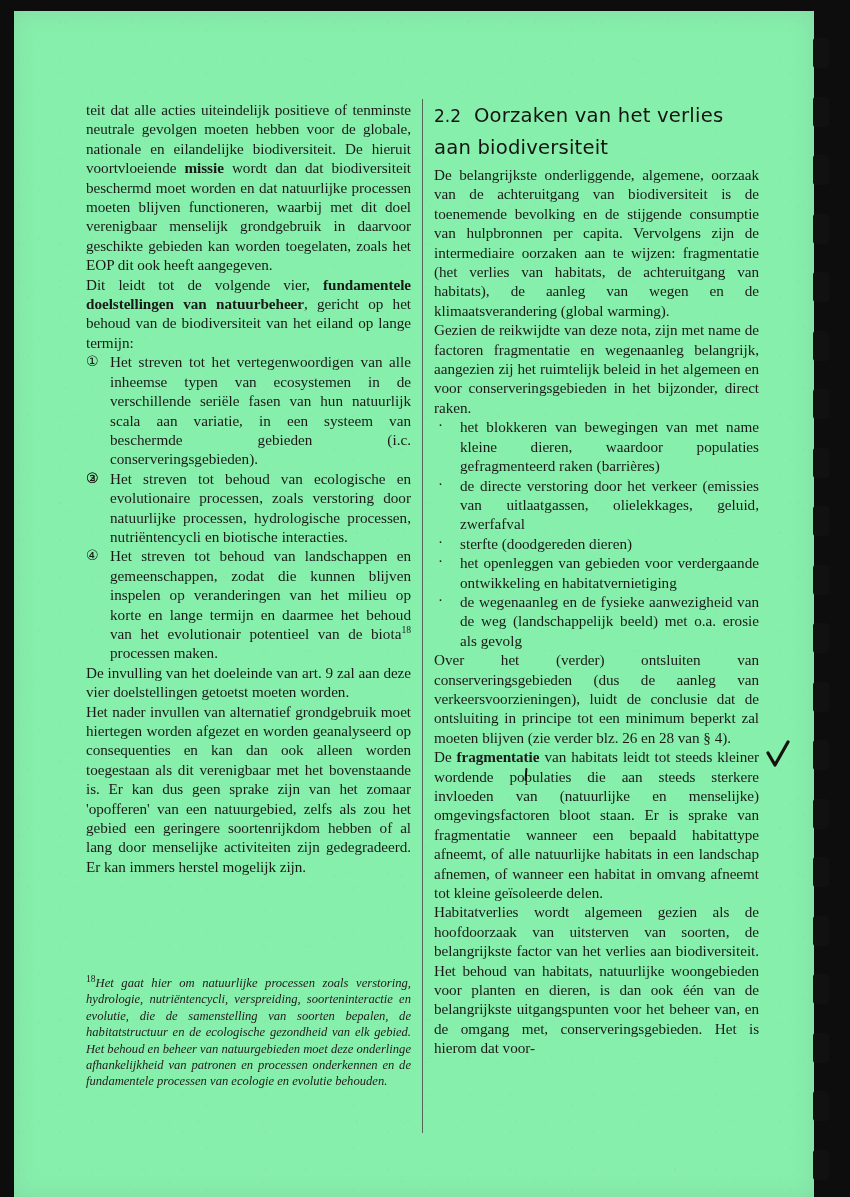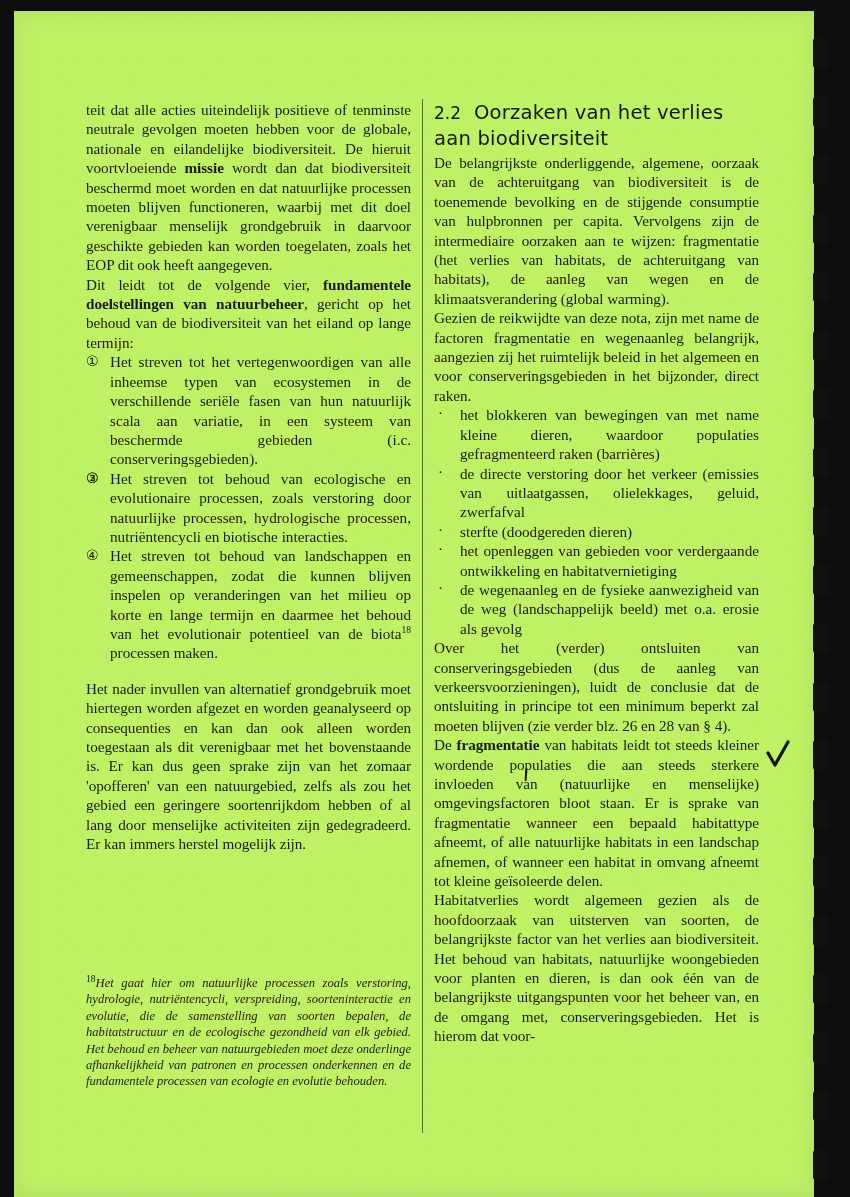--- a/index.html
+++ b/index.html
@@ -20,21 +20,21 @@
     position: absolute;
     inset: 0;
     background: #0d0d0d;
   }
   #paper {
     position: absolute;
     left: 14px;
     top: 11px;
     width: 800px;
     height: 1186px;
-    background: #bef264;
+    background: #86efac;
     box-shadow: inset 0 0 22px rgba(120,115,110,0.16);
   }
   
   #paper::after {
     content: "";
     position: absolute;
     inset: 0;
     pointer-events: none;
     background-image:
       radial-gradient(circle at 12% 30%, rgba(150,145,138,0.085) 0 1px, transparent 1px),
@@ -147,21 +147,21 @@
     top: -1px;
     font-size: 15px;
   }
 
   
   .section-heading {
     margin: 0 0 1px 0;
     font-family: "DejaVu Sans", sans-serif;
     font-weight: 400;
     font-size: 19.6px;
-    line-height: 26px;
+    line-height: 32px;
     letter-spacing: 0.2px;
     color: #161412;
   }
   .section-heading .heading-number {
     font-size: 17px;
     letter-spacing: 0;
   }
 
   
   #footnote-block {
@@ -257,20 +257,21 @@
         <li>
           <span class="circled-num">③</span>
           <span>Het streven tot behoud van ecologische en evolutionaire processen, zoals verstoring door natuurlijke processen, hydrologische processen, nutriëntencycli en biotische interacties.</span>
         </li>
         <li>
           <span class="circled-num">④</span>
           <span>Het streven tot behoud van landschappen en gemeenschappen, zodat die kunnen blijven inspelen op veranderingen van het milieu op korte en lange termijn en daarmee het behoud van het evolutionair potentieel van de biota</span><sup class="inline-ref">18</sup><span> processen maken.</span>
         </li>
       </ol>
 
+      <p class="body-text">De invulling van het doeleinde van art. 9 zal aan deze vier doelstellingen getoetst moeten worden.</p>
 
       <p class="body-text spaced">Het nader invullen van alternatief grondgebruik moet hiertegen worden afgezet en worden geanalyseerd op consequenties en kan dan ook alleen worden toegestaan als dit verenigbaar met het bovenstaande is. Er kan dus geen sprake zijn van het zomaar 'opofferen' van een natuurgebied, zelfs als zou het gebied een geringere soortenrijkdom hebben of al lang door menselijke activiteiten zijn gedegradeerd. Er kan immers herstel mogelijk zijn.</p>
     </div>
 
     <div class="col" id="col-right">
 
       <h2 class="section-heading"><span class="heading-number">2.2</span>&nbsp;&nbsp;<span>Oorzaken van het verlies aan biodiversiteit</span></h2>
 
       <p class="body-text">De belangrijkste onderliggende, algemene, oorzaak van de achteruitgang van biodiversiteit is de toenemende bevolking en de stijgende consumptie van hulpbronnen per capita. Vervolgens zijn de intermediaire oorzaken aan te wijzen: fragmentatie (het verlies van habitats, de achteruitgang van habitats), de aanleg van wegen en de klimaatsverandering (global warming).</p>
 

